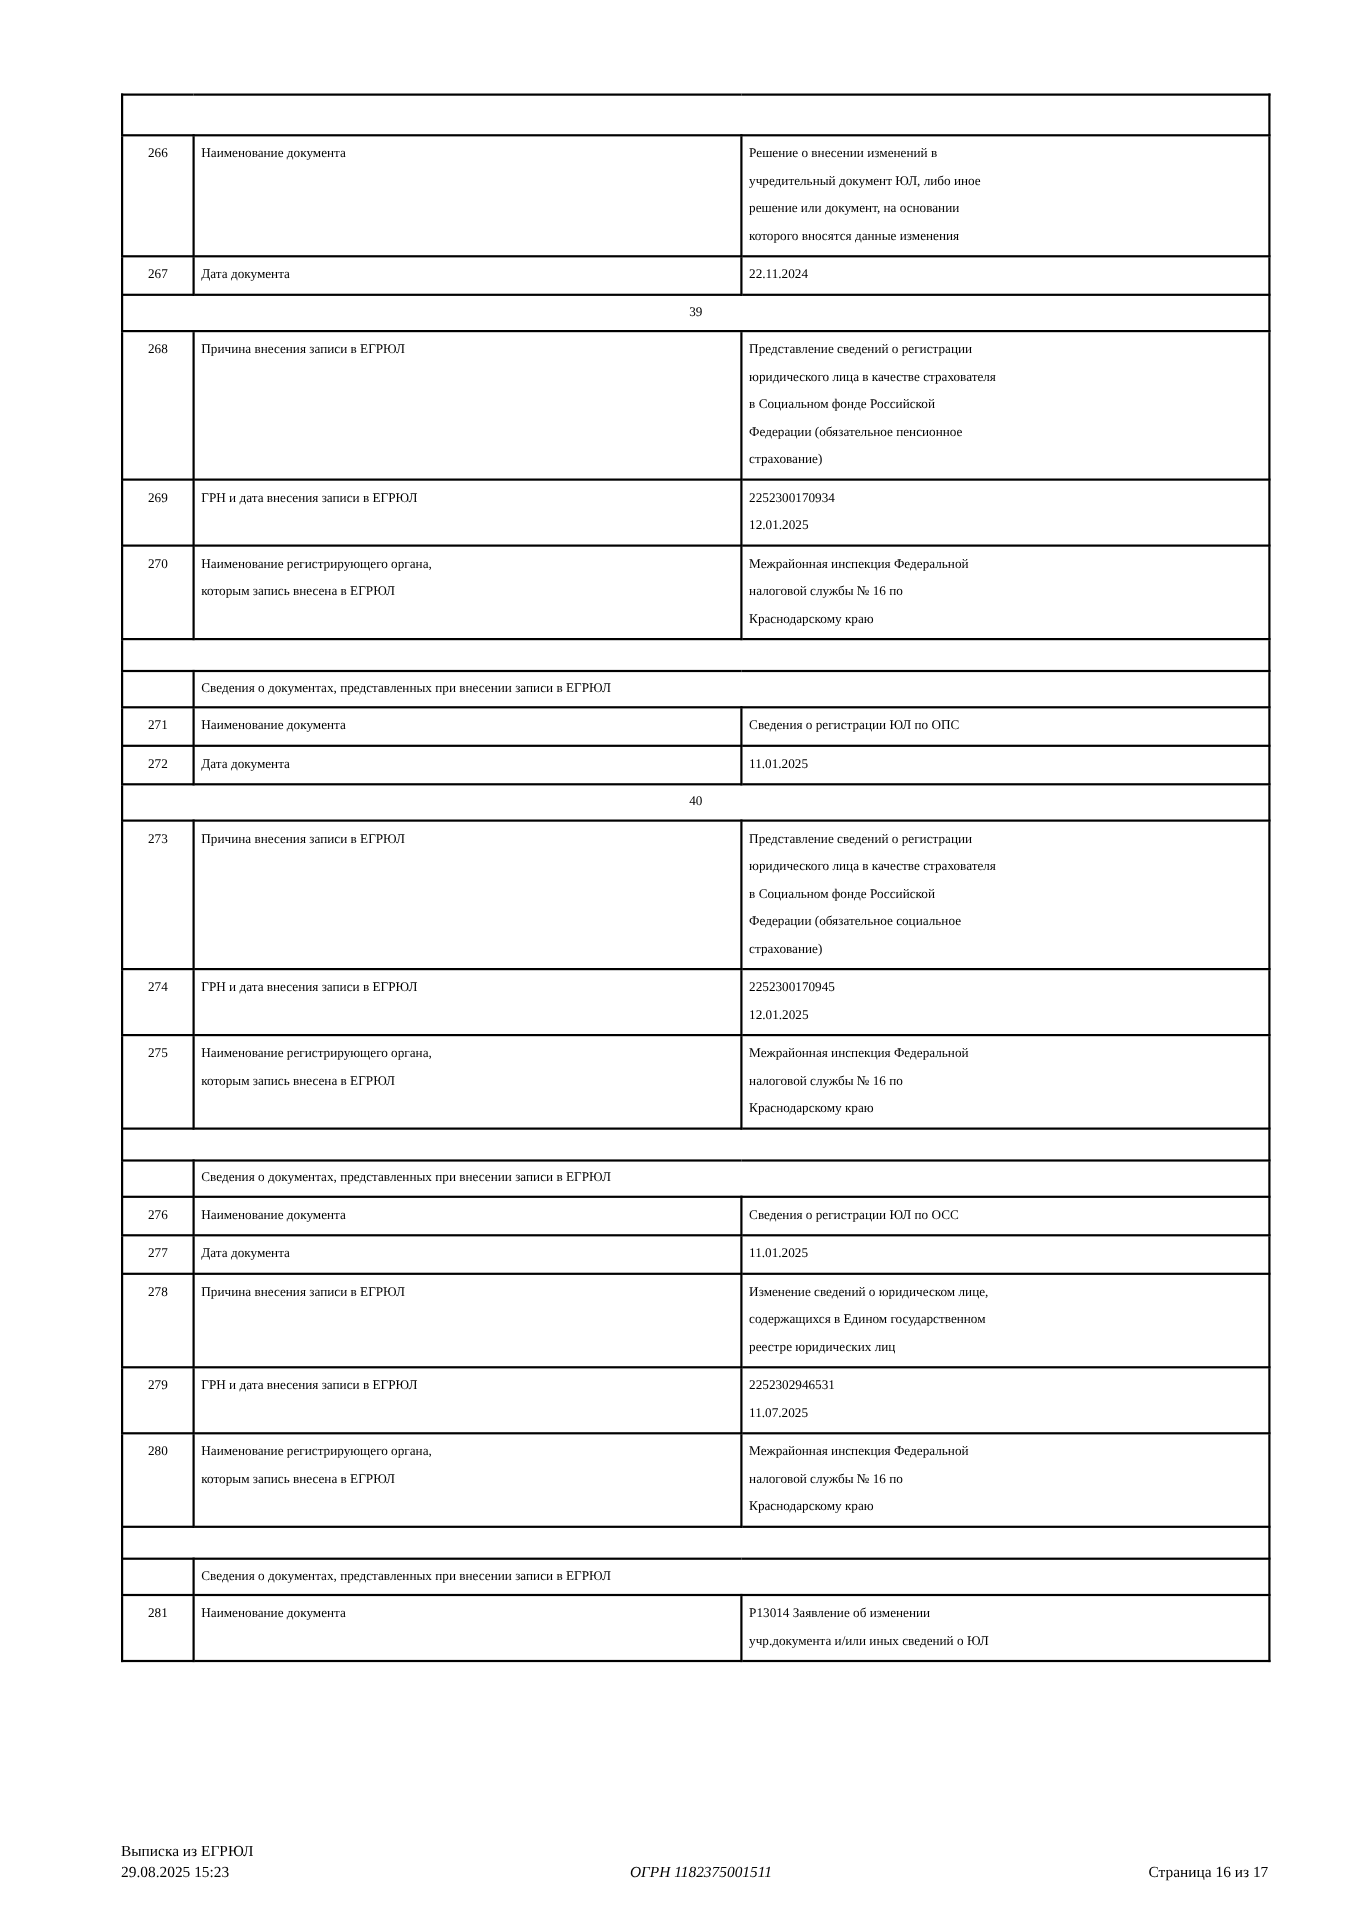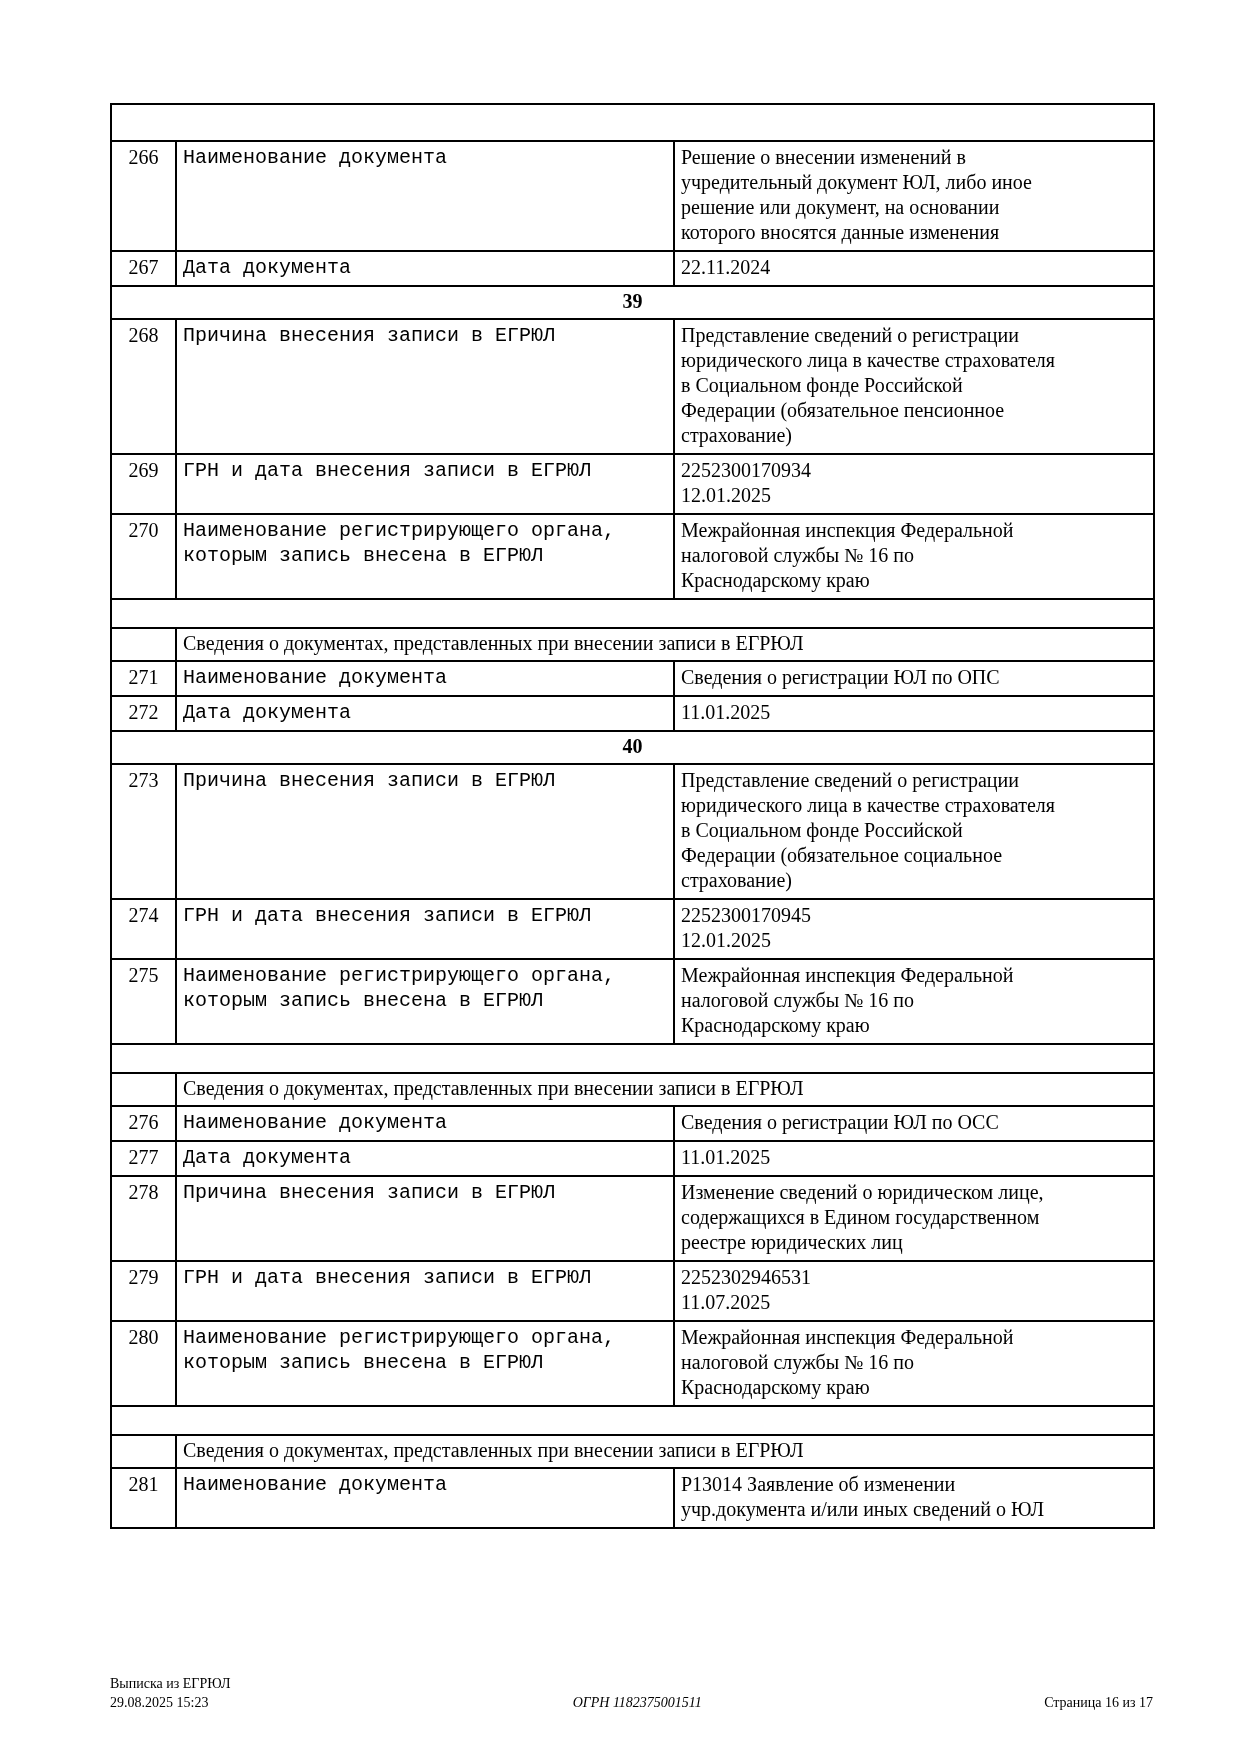--- a/index.html
+++ b/index.html
@@ -12,49 +12,49 @@
     width: 1240px;
     height: 1755px;
     background: #ffffff;
     font-family: "Liberation Serif", "DejaVu Serif", serif;
     color: #000000;
     overflow: hidden;
   }
   .doc-table {
     position: absolute;
     left: 110px;
-    top: 103px;
+    top: 85px;
     width: 1043px;
     border-collapse: collapse;
     table-layout: fixed;
-    font-size: 20px;
+    font-size: 12px;
     line-height: 25px;
     padding-left: 45px;
   }
   .doc-table td {
     border: 2px solid #000000;
     vertical-align: top;
     padding: 3px 6px 5px 6px;
     word-wrap: break-word;
   }
   .col-num   { width: 65px;  }
   .col-label { width: 498px; }
   .col-value { width: 480px; }
 
   .num-cell {
     text-align: center;
     padding-left: 2px;
     padding-right: 2px;
   }
-  .label-cell { white-space: pre-line; font-family: Liberation Mono, monospace; }
+  .label-cell { white-space: pre-line; }
   .value-cell { white-space: pre-line; }
 
   .section-row td {
     text-align: center;
-    font-weight: bold;
+    font-weight: normal;
     padding-top: 2px;
     padding-bottom: 4px;
   }
   .subheader-row td { padding-top: 2px; padding-bottom: 4px; }
 
   .blank-row td { height: 27px; padding: 0; }
   .blank-row.first td { height: 35px; }
 
   .footer {
     position: absolute;

